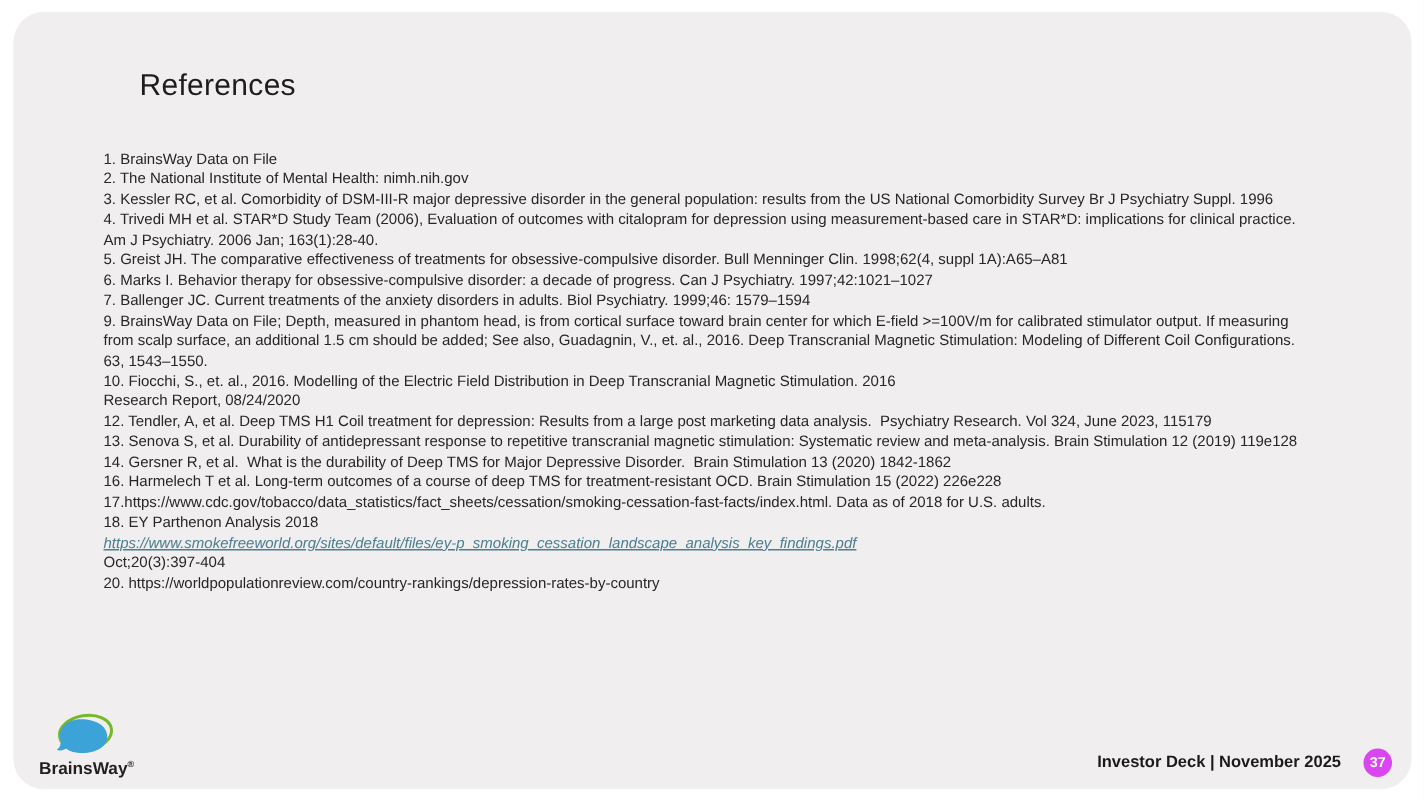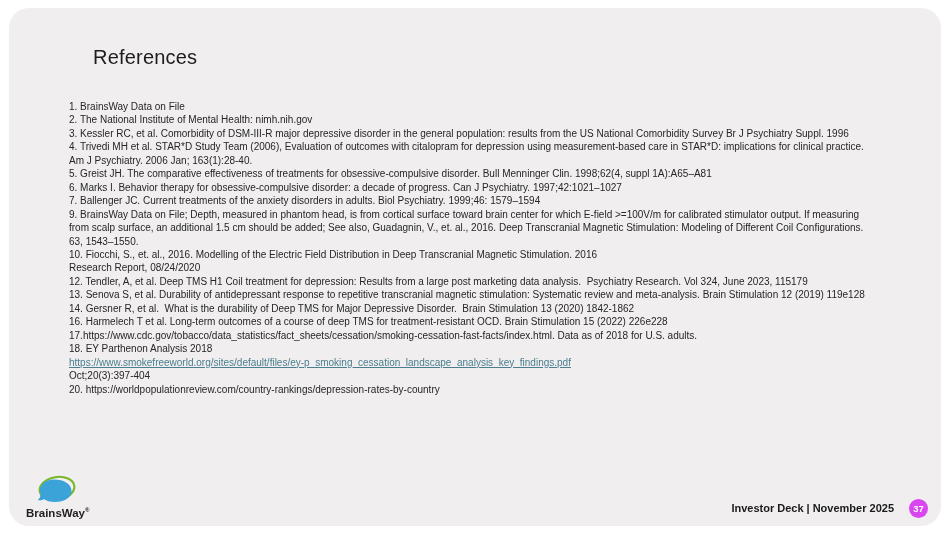--- a/index.html
+++ b/index.html
@@ -31,20 +31,21 @@
     width: 845px;
     font-size: 10px;
     line-height: 13.45px;
     color: #262626;
   }
   .ref-line { white-space: pre-wrap; }
   .ref-link {
     color: #4A7E90;
     text-decoration: underline;
     cursor: pointer;
+    font-style: italic;
   }
   .logo {
     position: absolute;
     left: 16px; bottom: 5px;
     width: 62px; height: 44px;
   }
   .logo-mark { position: absolute; left: 2px; top: -2px; }
   .logo-text {
     position: absolute;
     left: 1px; bottom: 2px;

